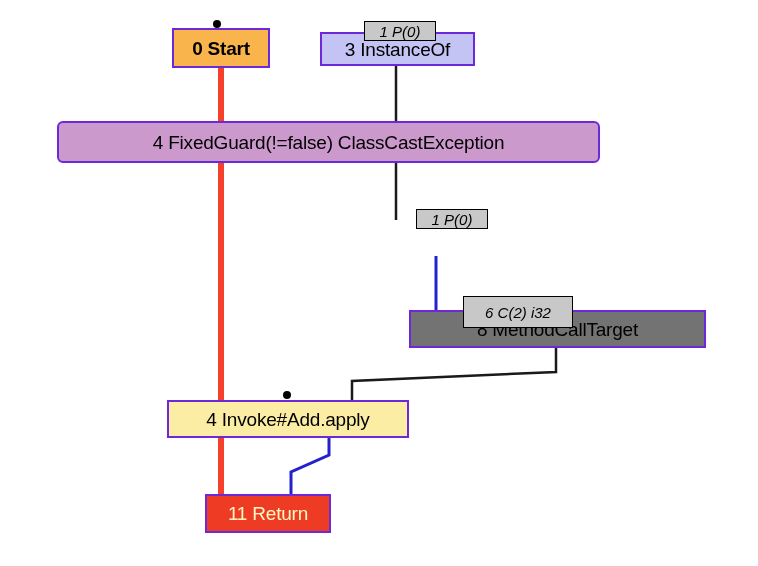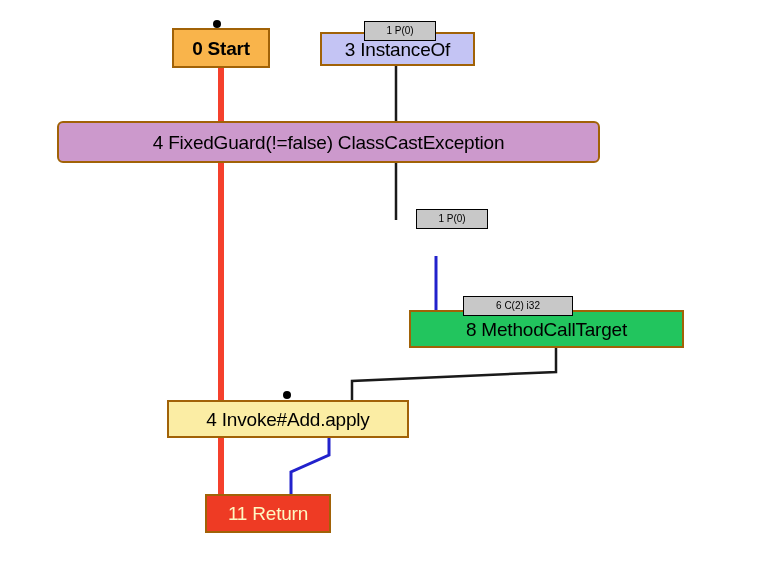--- a/index.html
+++ b/index.html
@@ -18,21 +18,21 @@
     width: 758px;
     height: 566px;
     background: #ffffff;
   }
   .edge {
     position: absolute;
   }
   .node {
     position: absolute;
     box-sizing: border-box;
-    border: 2px solid #a16207;
+    border: 2px solid #6d28d9;
     display: flex;
     align-items: center;
     justify-content: center;
     white-space: nowrap;
     color: #000000;
     font-size: 19px;
     line-height: 1;
     letter-spacing: -0.2px;
   }
   .node-label {
@@ -41,27 +41,28 @@
   }
   .node.bold .node-label {
     font-weight: bold;
   }
   .port-label {
     position: absolute;
     box-sizing: border-box;
     border: 1px solid #000000;
     background: #c8c8c8;
     color: #000000;
-    font-size: 10px;
+    font-size: 15px;
     line-height: 1;
     display: flex;
     align-items: center;
     justify-content: center;
     white-space: nowrap;
     z-index: 6;
+    font-style: italic;
   }
   .anchor-dot {
     position: absolute;
     width: 8px;
     height: 8px;
     border-radius: 50%;
     background: #000000;
     z-index: 7;
   }
   .edge svg {
@@ -135,24 +136,24 @@
   </div>
 
   <div class="node" style="left:57px;top:121px;width:543px;height:42px;background:#cc99cc;z-index:5;border-radius:6px;">
     <span class="node-label">4 FixedGuard(!=false) ClassCastException</span>
   </div>
 
   <div class="port-label" style="left:416px;top:209px;width:72px;height:20px;">
     <span>1 P(0)</span>
   </div>
 
-  <div class="node" style="left:409px;top:310px;width:275px;height:38px;background:#22c55e;z-index:5;">
+  <div class="node" style="left:409px;top:310px;width:297px;height:38px;background:#737373;z-index:5;">
     <span class="node-label">8 MethodCallTarget</span>
   </div>
-  <div class="port-label" style="left:463px;top:296px;width:110px;height:20px;">
+  <div class="port-label" style="left:463px;top:296px;width:110px;height:32px;">
     <span>6 C(2) i32</span>
   </div>
 
   <div class="node" style="left:167px;top:400px;width:242px;height:38px;background:#fbeda4;z-index:5;">
     <span class="node-label">4 Invoke#Add.apply</span>
   </div>
   <div class="anchor-dot" style="left:283px;top:391px;"></div>
 
   <div class="node" style="left:205px;top:494px;width:126px;height:39px;background:#ee3b24;color:#fef9c3;z-index:5;">
     <span class="node-label">11 Return</span>

